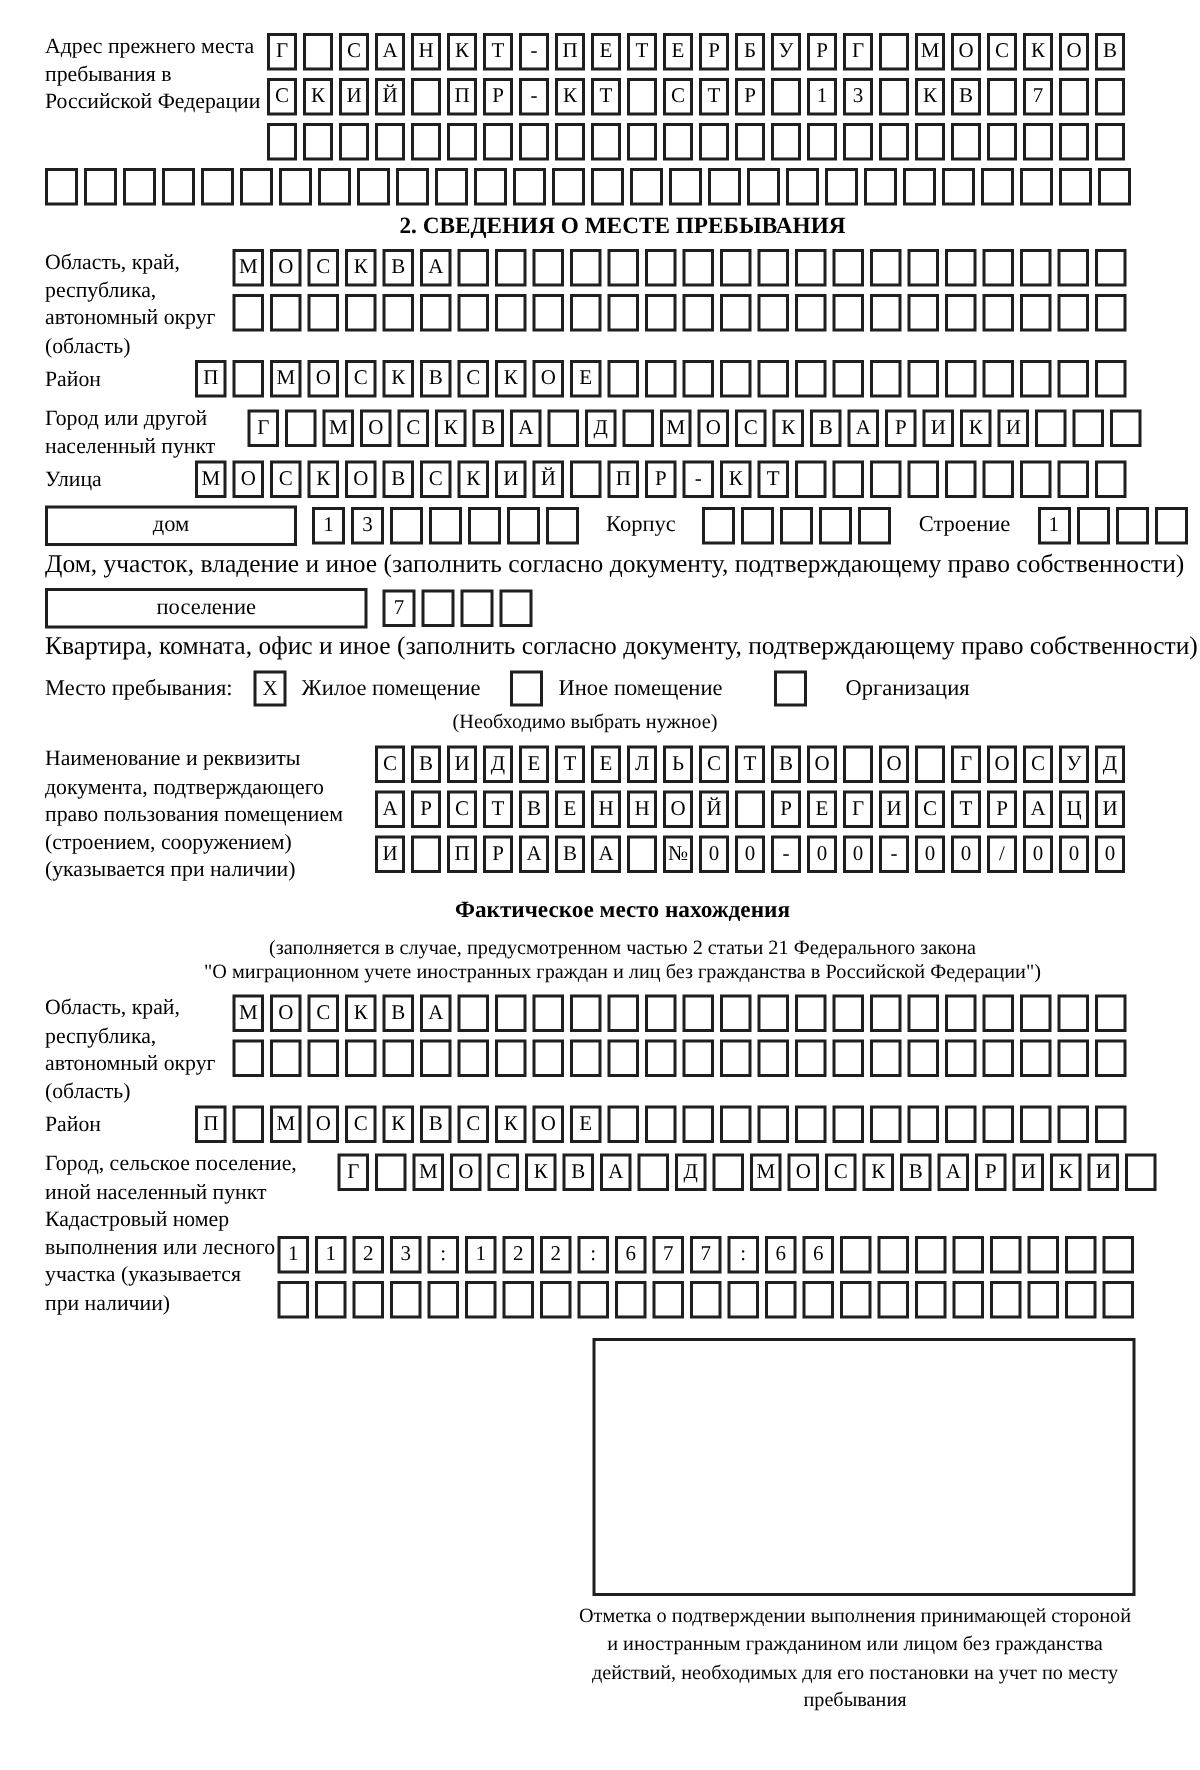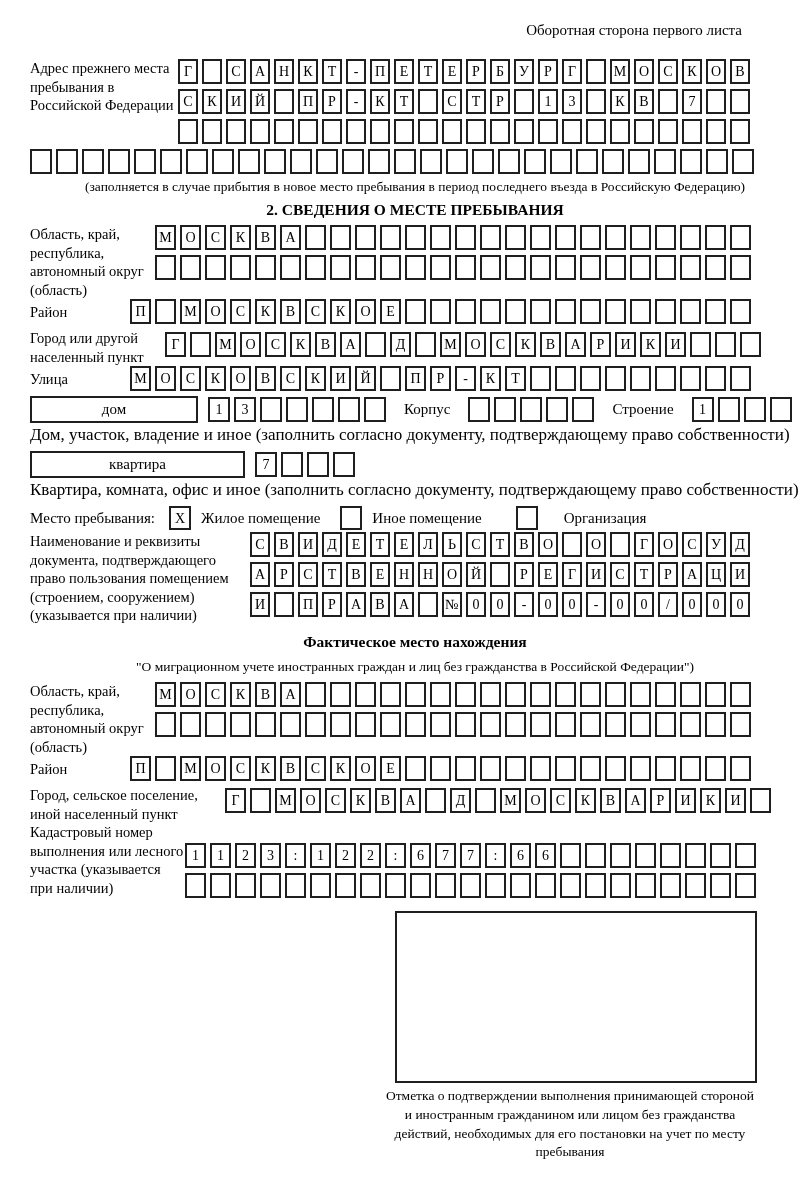--- a/index.html
+++ b/index.html
@@ -56,21 +56,20 @@
   .stamp-caption {
     width:376px; margin-left:352px; margin-top:4px;
     font-size:13.5px; text-align:center; line-height:1.38;
   }
 </style>
 </head>
 <body>
 
 <div class="page">
 
-  <div class="header-note">Оборотная сторона первого листа</div>
 
   <div class="frow">
     <div class="flabel" style="width:148px;">Адрес прежнего места пребывания в Российской Федерации</div>
     <div>
       <div class="cells cells-sm">
           <span class="cell">Г</span>
           <span class="cell"></span>
           <span class="cell">С</span>
           <span class="cell">А</span>
           <span class="cell">Н</span>
@@ -171,21 +170,20 @@
       <span class="cell"></span>
       <span class="cell"></span>
       <span class="cell"></span>
       <span class="cell"></span>
       <span class="cell"></span>
       <span class="cell"></span>
       <span class="cell"></span>
       <span class="cell"></span>
       <span class="cell"></span>
     </div>
-  <div class="note" style="margin-bottom:6px;">(заполняется в случае прибытия в новое место пребывания в период последнего въезда в Российскую Федерацию)</div>
 
   <div class="section-title" style="margin-bottom:6px;">2. СВЕДЕНИЯ О МЕСТЕ ПРЕБЫВАНИЯ</div>
 
   <div class="frow">
     <div class="flabel" style="width:125px;">Область, край, республика, автономный округ (область)</div>
     <div>
       <div class="cells">
           <span class="cell">М</span>
           <span class="cell">О</span>
           <span class="cell">С</span>
@@ -355,39 +353,40 @@
     <div class="cells cells-full">
         <span class="cell">1</span>
         <span class="cell"></span>
         <span class="cell"></span>
         <span class="cell"></span>
       </div>
   </div>
   <div class="inline-caption">Дом, участок, владение и иное (заполнить согласно документу, подтверждающему право собственности)</div>
 
   <div class="apt-row">
-    <div class="boxed-label" style="width:215px;">квартира</div>
+    <div class="boxed-label" style="width:215px;">поселение</div>
     <div class="cells cells-full small-gap">
         <span class="cell">7</span>
         <span class="cell"></span>
         <span class="cell"></span>
         <span class="cell"></span>
       </div>
   </div>
   <div class="inline-caption">Квартира, комната, офис и иное (заполнить согласно документу, подтверждающему право собственности)</div>
 
   <div class="stay-row">
     <span>Место пребывания:</span>
     <span class="checkbox">X</span>
     <span class="opt-label">Жилое помещение</span>
     <span class="checkbox" style="margin-left:20px;"></span>
     <span class="opt-label">Иное помещение</span>
     <span class="checkbox" style="margin-left:34px;"></span>
     <span class="opt-label" style="margin-left:26px;">Организация</span>
   </div>
+  <div class="note" style="width:560px; margin-left:80px; margin-bottom:8px;">(Необходимо выбрать нужное)</div>
 
   <div class="frow" style="margin-bottom:4px;">
     <div class="flabel" style="width:220px;">Наименование и реквизиты документа, подтверждающего право пользования помещением (строением, сооружением) (указывается при наличии)</div>
     <div>
       <div class="cells cells-doc">
           <span class="cell">С</span>
           <span class="cell">В</span>
           <span class="cell">И</span>
           <span class="cell">Д</span>
           <span class="cell">Е</span>
@@ -451,20 +450,21 @@
           <span class="cell">0</span>
           <span class="cell">/</span>
           <span class="cell">0</span>
           <span class="cell">0</span>
           <span class="cell">0</span>
         </div>
     </div>
   </div>
 
   <div class="section-title" style="margin:8px 0 8px 0;">Фактическое место нахождения</div>
+  <div class="note">(заполняется в случае, предусмотренном частью 2 статьи 21 Федерального закона</div>
   <div class="note" style="margin-bottom:7px;">"О миграционном учете иностранных граждан и лиц без гражданства в Российской Федерации")</div>
 
   <div class="frow">
     <div class="flabel" style="width:125px;">Область, край, республика, автономный округ (область)</div>
     <div>
       <div class="cells">
           <span class="cell">М</span>
           <span class="cell">О</span>
           <span class="cell">С</span>
           <span class="cell">К</span>

